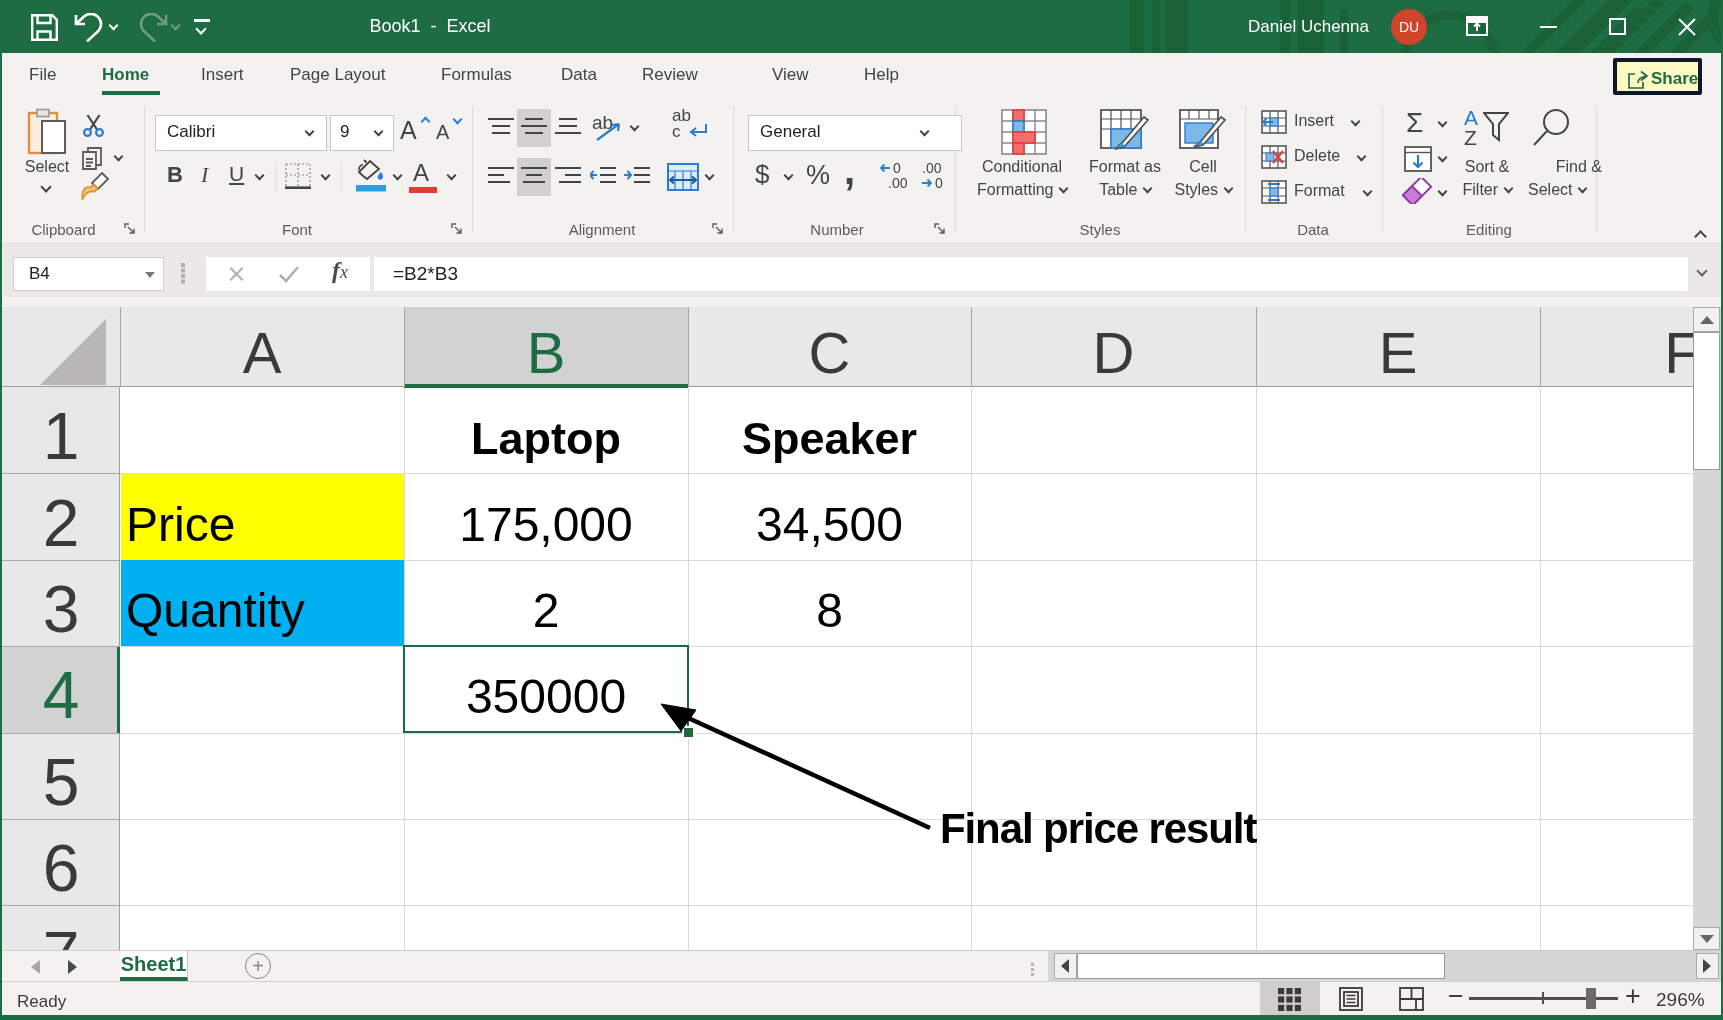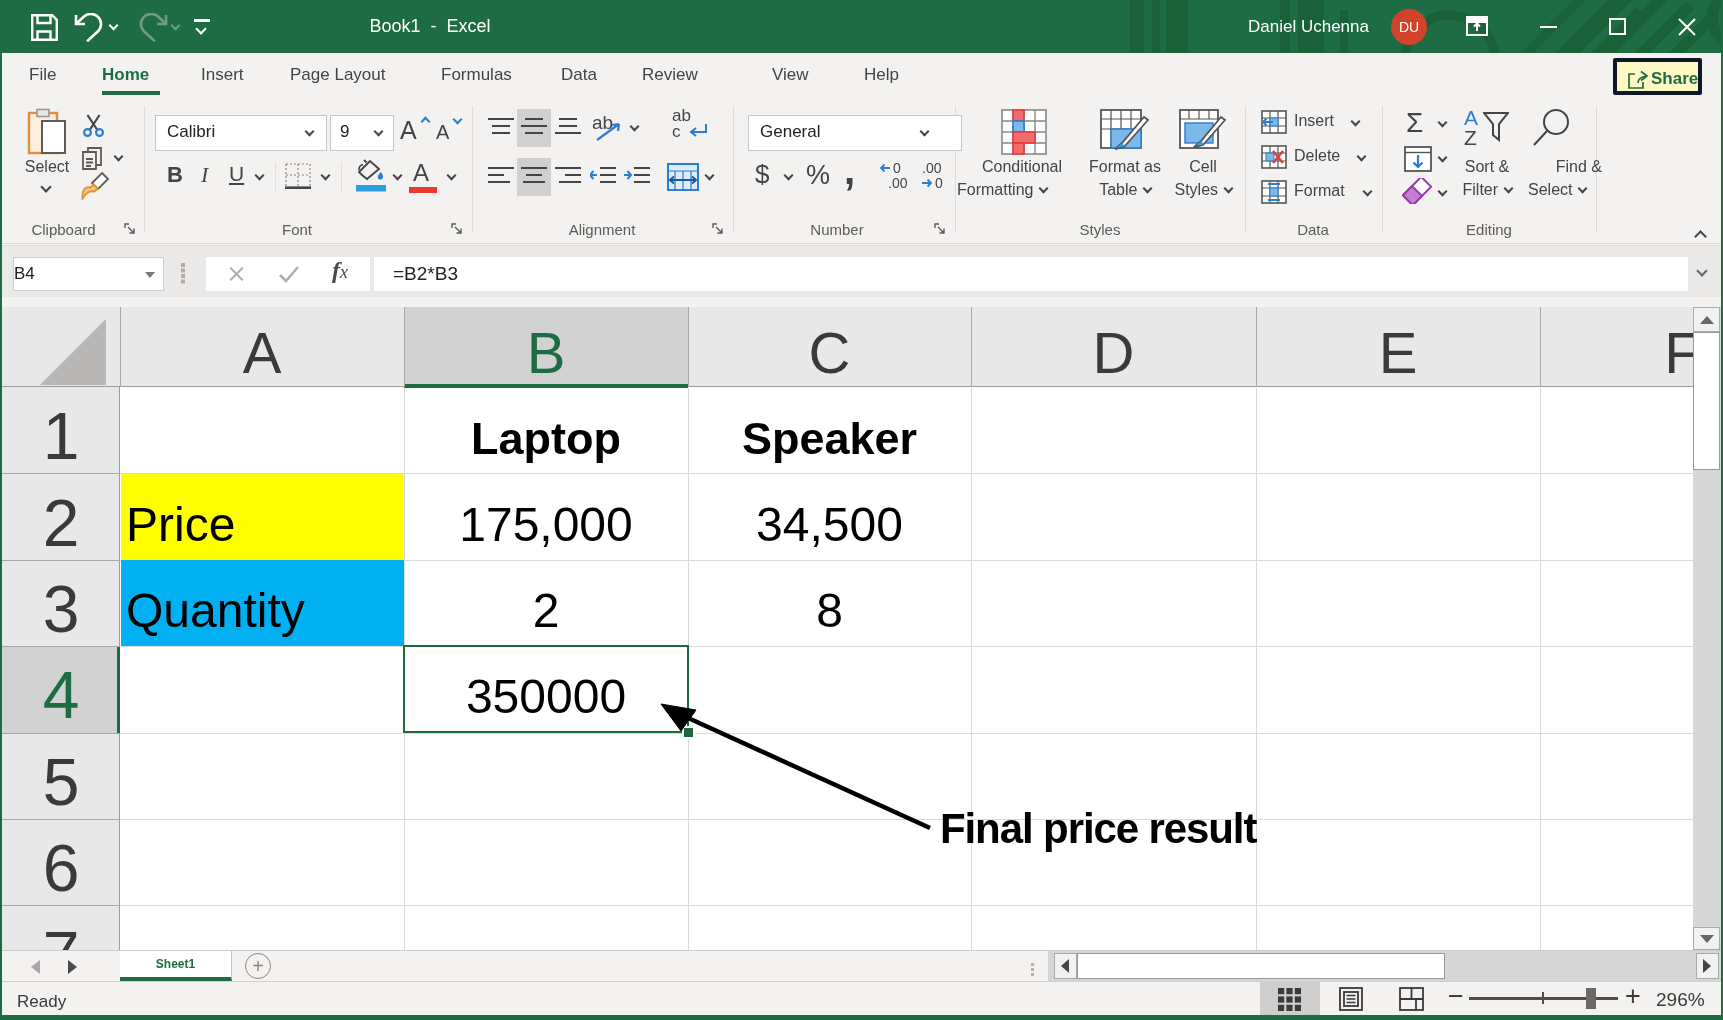--- a/index.html
+++ b/index.html
@@ -18,21 +18,21 @@
 #tabrow{position:absolute;left:0;top:53px;width:1723px;height:47px;background:#f3f2f1}
 .tab{position:absolute;top:0;height:47px;font-size:17px;color:#444;line-height:44px}
 
 #ribbon{position:absolute;left:2px;top:100px;width:1719px;height:144px;background:#f3f2f1;border-bottom:1px solid #dcdad8}
 .gsep{position:absolute;top:6px;height:126px;width:1px;background:#dcdbda}
 .glabel{position:absolute;top:121px;font-size:15px;color:#5c5b59;text-align:center}
 .launcher{position:absolute;top:123px;width:14px;height:14px}
 .btxt{font-size:16px;color:#444}
 
 #fbar{position:absolute;left:2px;top:245px;width:1719px;height:52px;background:#eae9e8;border-top:1px solid #e1dfdd}
-#namebox{position:absolute;left:11px;top:11px;width:151px;height:34px;border:1px solid #d0cecc;background:#fff;font-size:17px;color:#222;line-height:32px;}
+#namebox{position:absolute;left:11px;top:11px;width:151px;height:34px;border:1px solid #d0cecc;background:#fff;font-size:17px;color:#222;line-height:32px;padding-left:15px}
 
 #grid{position:absolute;left:2px;top:297px;width:1719px;height:653px;background:#fff}
 .gl{position:absolute;background:#d9d9d9}
 .cell{position:absolute;font-size:48px;color:#000;line-height:101px}
 .hl{height:80px;color:#3a3a3a;font-size:58px;text-align:center;line-height:91px}
 .rh{left:0;width:118px;color:#3a3a3a;font-size:66px;text-align:center;line-height:99px}
 
 #sheetbar{position:absolute;left:2px;top:950px;width:1719px;height:31px;background:#f3f2f1;border-top:1px solid #cccccc}
 #statusbar{position:absolute;left:2px;top:981px;width:1719px;height:34px;background:#f3f2f1;border-top:1px solid #d2d0ce;font-size:17px;color:#3b3a39}
 #winborder{position:absolute;left:0;top:0;width:1723px;height:1020px;border-left:2px solid #1e6c43;border-right:2px solid #1e6c43;border-bottom:5px solid #1e6c43;pointer-events:none}
@@ -272,21 +272,21 @@
 
     <svg class="abs" style="left:999px;top:9px" width="46" height="46" viewBox="0 0 46 46">
       <rect x="1" y="1" width="44" height="44" fill="#fff" stroke="#8a8886" stroke-width="1.6"></rect>
       <path d="M1 12 h44 M1 23 h44 M1 34 h44 M12 1 v44 M23 1 v44 M34 1 v44" stroke="#8a8886" stroke-width="1.4"></path>
       <rect x="12" y="1" width="11" height="11" fill="#f36d6d" stroke="#e03c3c" stroke-width="1.6"></rect>
       <rect x="12" y="12" width="11" height="11" fill="#7db8e8" stroke="#2b7cd3" stroke-width="1.6"></rect>
       <rect x="12" y="23" width="22" height="11" fill="#f36d6d" stroke="#e03c3c" stroke-width="1.6"></rect>
       <rect x="12" y="34" width="11" height="11" fill="#f36d6d" stroke="#e03c3c" stroke-width="1.6"></rect>
     </svg>
     <div class="btxt abs" style="left:955px;top:58px;width:130px;text-align:center">Conditional</div>
-    <div class="btxt abs" style="left:955px;top:81px;width:130px;text-align:left">Formatting <span class="ch" style="width:7px;height:7px;margin-left:2px;margin-bottom:3px"></span></div>
+    <div class="btxt abs" style="left:955px;top:81px;width:130px;text-align:center">Formatting <span class="ch" style="width:7px;height:7px;margin-left:2px;margin-bottom:3px"></span></div>
     <svg class="abs" style="left:1098px;top:9px" width="50" height="46" viewBox="0 0 50 46">
       <rect x="1" y="1" width="40" height="38" fill="#fff" stroke="#555" stroke-width="1.8"></rect>
       <path d="M1 10 h40 M1 20 h40 M11 1 v38 M21 1 v38 M31 1 v38" stroke="#555" stroke-width="1.2"></path>
       <path d="M11 20 h30 v19 h-30 z" fill="#7db8e8" stroke="#2b7cd3" stroke-width="1.4"></path>
       <path d="M44 8 L22 34 l-7 6 9 -2 24 -27 z" fill="#fff" stroke="#555" stroke-width="1.8"></path>
       <path d="M15 40 l7 -6 3 3 -9 2 z" fill="#2b9fe0"></path>
     </svg>
     <div class="btxt abs" style="left:1058px;top:58px;width:130px;text-align:center">Format as</div>
     <div class="btxt abs" style="left:1058px;top:81px;width:130px;text-align:center">Table <span class="ch" style="width:7px;height:7px;margin-left:2px;margin-bottom:3px"></span></div>
     <svg class="abs" style="left:1177px;top:9px" width="48" height="46" viewBox="0 0 48 46">
@@ -451,21 +451,21 @@
     <div class="abs" style="left:1691px;top:10px;width:28px;height:643px;background:#d6d6d6"></div>
     <div class="abs" style="left:1691px;top:10px;width:27px;height:25px;background:#f1f1f1;border:1px solid #aaa"></div>
     <div class="abs" style="left:1698px;top:19px;width:0;height:0;border-left:7px solid transparent;border-right:7px solid transparent;border-bottom:8px solid #666"></div>
     <div class="abs" style="left:1691px;top:35px;width:27px;height:138px;background:#fff;border:1px solid #999"></div>
     <div class="abs" style="left:1691px;top:630px;width:27px;height:23px;background:#f1f1f1;border:1px solid #aaa"></div>
     <div class="abs" style="left:1698px;top:638px;width:0;height:0;border-left:7px solid transparent;border-right:7px solid transparent;border-top:8px solid #666"></div>
   </div>
   <div id="sheetbar">
     <div class="abs" style="left:29px;top:9px;width:0;height:0;border-top:7px solid transparent;border-bottom:7px solid transparent;border-right:9px solid #a8a6a4"></div>
     <div class="abs" style="left:66px;top:9px;width:0;height:0;border-top:7px solid transparent;border-bottom:7px solid transparent;border-left:9px solid #4a4a4a"></div>
-    <div class="abs" style="left:118px;top:0;width:112px;height:30px;background:#fff;border-right:1px solid #c6c4c2;border-bottom:4px solid #1e6c43;color:#1e6c43;font-weight:bold;font-size:12px;text-align:center;line-height:27px">Sheet1</div>
+    <div class="abs" style="left:118px;top:0;width:68px;height:30px;background:#fff;border-right:1px solid #c6c4c2;border-bottom:4px solid #1e6c43;color:#1e6c43;font-weight:bold;font-size:20px;text-align:center;line-height:27px">Sheet1</div>
     <div class="abs" style="left:243px;top:2px;width:26px;height:26px;border:1.5px solid #8a8886;border-radius:50%;color:#8a8886;font-size:20px;text-align:center;line-height:24px">+</div>
 
     <div class="abs" style="left:1029px;top:12px;width:3px;height:3px;background:#b5b3b1;box-shadow:0 5px #b5b3b1,0 10px #b5b3b1"></div>
     <div class="abs" style="left:1046px;top:0;width:673px;height:30px;background:#d6d6d6"></div>
     <div class="abs" style="left:1052px;top:2px;width:23px;height:26px;background:#f1f1f1;border:1px solid #aaa"></div>
     <div class="abs" style="left:1059px;top:8px;width:0;height:0;border-top:7px solid transparent;border-bottom:7px solid transparent;border-right:8px solid #444"></div>
     <div class="abs" style="left:1075px;top:2px;width:368px;height:26px;background:#fff;border:1px solid #999"></div>
     <div class="abs" style="left:1694px;top:2px;width:23px;height:26px;background:#f1f1f1;border:1px solid #aaa"></div>
     <div class="abs" style="left:1701px;top:8px;width:0;height:0;border-top:7px solid transparent;border-bottom:7px solid transparent;border-left:8px solid #444"></div>
   </div>

